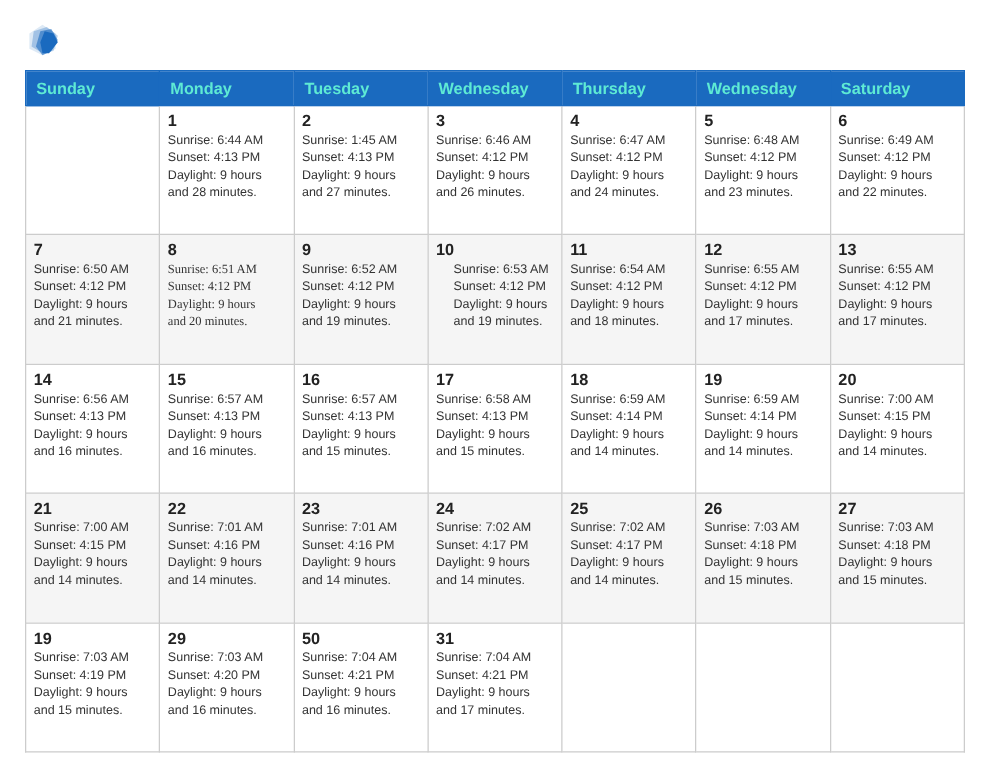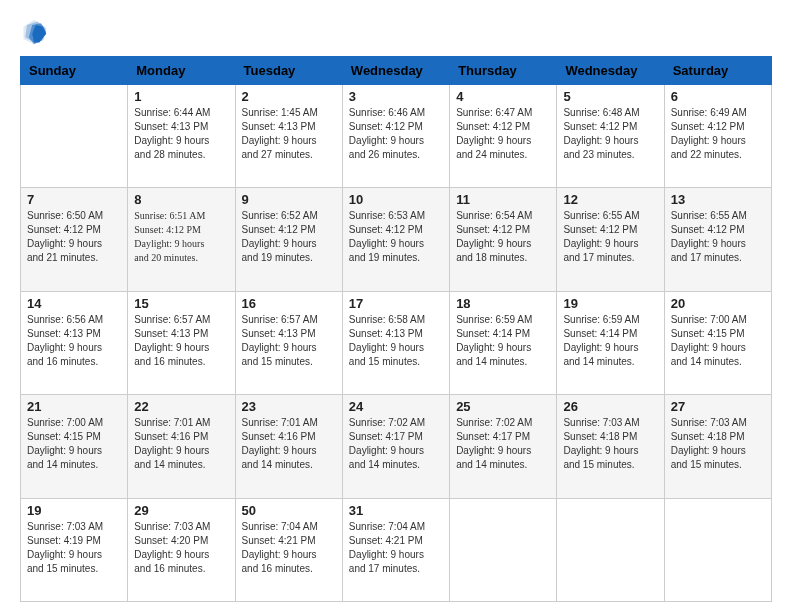--- a/index.html
+++ b/index.html
@@ -53,21 +53,21 @@
       font-size: 14px;
       color: #444;
     }
     .calendar {
       width: 100%;
       border-collapse: collapse;
       flex: 1;
     }
     .calendar thead tr th {
       background-color: #1a6abf;
-      color: #000000;
+      color: #5eead4;
       text-align: left;
       padding: 6px 8px;
       font-size: 13px;
       font-weight: bold;
       border: 1px solid #1a6abf;
     }
     .calendar tbody tr td {
       border: 1px solid #ccc;
       vertical-align: top;
       padding: 4px 6px;
@@ -198,21 +198,21 @@
           </td>
           <td>
             <span class="day-number">9</span>
             <div class="day-info" style="white-space: pre-line;">Sunrise: 6:52 AM
 Sunset: 4:12 PM
 Daylight: 9 hours
 and 19 minutes.</div>
           </td>
           <td>
             <span class="day-number">10</span>
-            <div class="day-info" style="white-space: pre-line;">Sunrise: 6:53 AM
+            <div class="day-info" style="white-space: pre-line; margin-left: 14px;">Sunrise: 6:53 AM
 Sunset: 4:12 PM
 Daylight: 9 hours
 and 19 minutes.</div>
           </td>
           <td>
             <span class="day-number">11</span>
             <div class="day-info" style="white-space: pre-line;">Sunrise: 6:54 AM
 Sunset: 4:12 PM
 Daylight: 9 hours
 and 18 minutes.</div>

